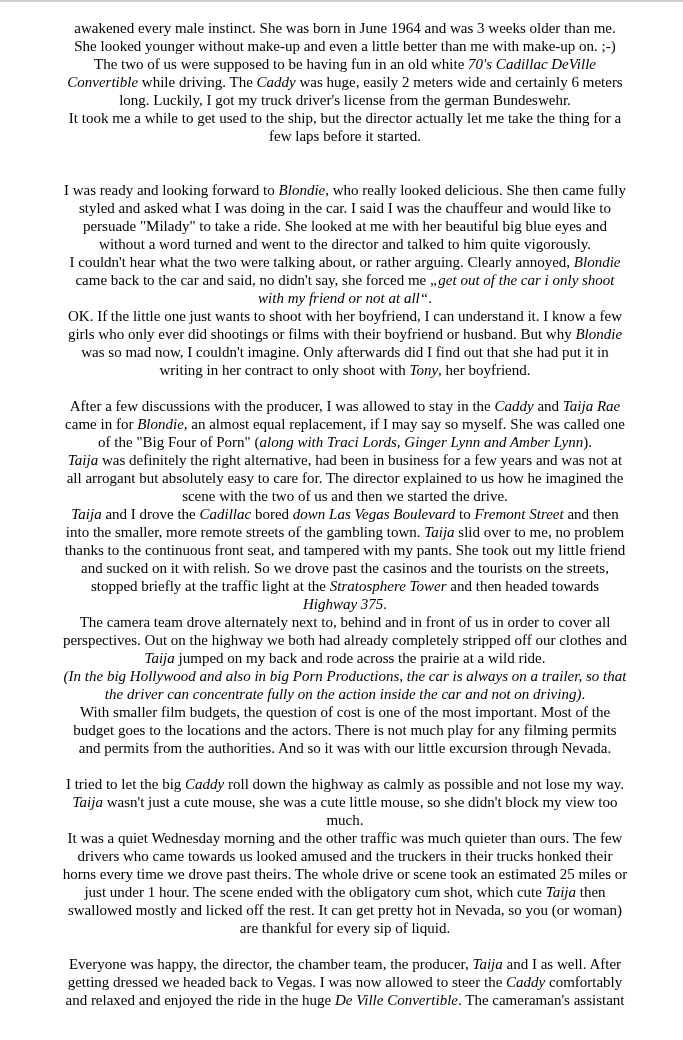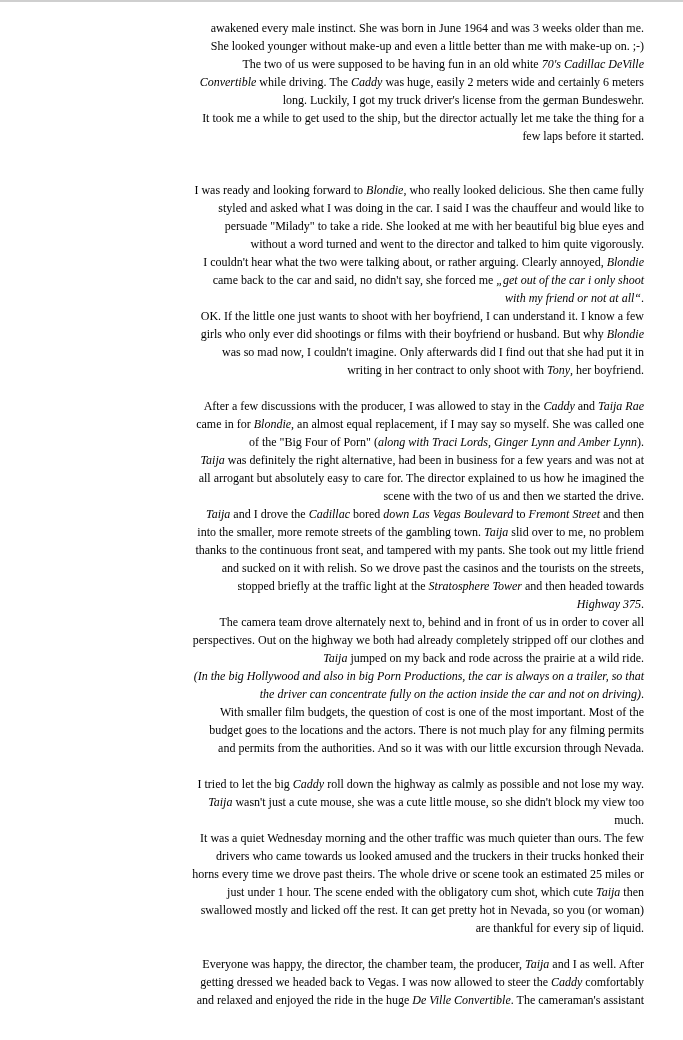--- a/index.html
+++ b/index.html
@@ -15,25 +15,25 @@
   .top-edge {
     position: absolute;
     top: 0; left: 0;
     width: 683px;
     height: 2px;
     background: #cfcfcf;
   }
   .text-column {
     position: absolute;
     top: 19px;
-    left: 12px;
+    left: 29px;
     width: 632px;
-    font-size: 12px;
+    font-size: 15px;
     line-height: 18px;
-    text-align: right;
+    text-align: center;
     letter-spacing: 0;
   }
   p.para { margin: 0; padding: 0; }
   p.para em { font-style: italic; margin-top: 11px; }
 </style>
 </head>
 <body style="background: rgb(255, 255, 255);">
 
 <div class="top-edge" style="background: rgb(207, 207, 207);"></div>
 <main class="text-column" id="text-column" style="color: rgb(0, 0, 0);">

